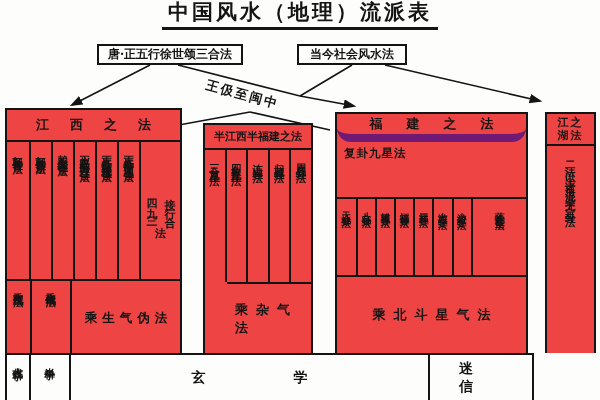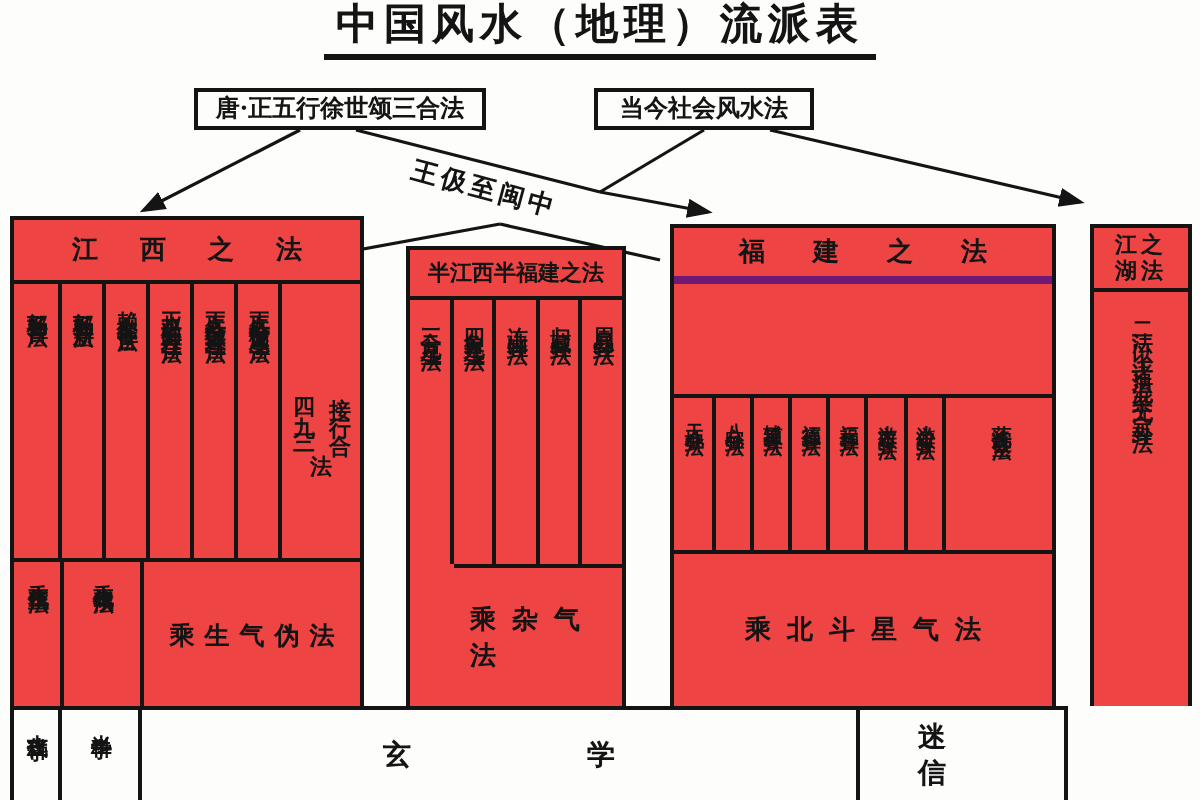--- a/index.html
+++ b/index.html
@@ -61,22 +61,22 @@
   .mixed{left:203px;top:123px;width:110px;height:230px;}
   .mx-header{height:25px;border-bottom:2px solid #141414;font-size:11px;letter-spacing:0;}
   .mx-cols{height:132px;}
   .mx-cols .col{flex:1 1 0;}
   .mx-cols .vtext{font-size:10.5px;letter-spacing:3px;}
   .mx-qi{flex:1 1 auto;border-top:2px solid #141414;display:flex;align-items:center;
          justify-content:center;font-size:13px;font-weight:bold;letter-spacing:8px;padding-left:8px;margin-left:22px;}
 
   
   .fujian{left:335px;top:112px;width:193px;height:241px;}
-  .fj-header{height:28px;border-bottom:4px solid #701a75;font-size:13px;
-             letter-spacing:24px;padding-left:24px;}
+  .fj-header{height:28px;border-bottom:8px solid #701a75;font-size:13px;
+             letter-spacing:24px;padding-left:24px;border-radius:14px;}
   .fj-sub{height:57px;display:flex;border-bottom:2px solid #141414;box-sizing:border-box;}
   .fj-sub-single{flex:0 0 148px;display:flex;align-items:center;justify-content:center;
                  font-size:12.5px;font-weight:bold;letter-spacing:9px;padding-left:9px;
                  border-right:2px solid #141414;box-sizing:border-box;}
   .fj-sub-double{flex:1 1 auto;font-size:11.5px;font-weight:bold;line-height:1.25;
                  padding:4px 0 0 7px;letter-spacing:1px;}
   .fj-cols{height:76px;}
   .fj-cols .col{flex:0 0 19.1px;}
   .fj-cols .col.fugua{flex:1 1 auto;}
   .fj-cols .vtext{font-size:9.5px;letter-spacing:2px;}
@@ -191,20 +191,21 @@
       <div class="col">
           <span class="vtext">周易卦法</span>
         </div>
     </div>
     <div class="mx-qi">乘杂气法</div>
   </div>
 
   <div class="block fujian">
     <div class="hcell fj-header">福建之法</div>
     <div class="fj-sub">
+      <div class="fj-sub-double">复卦九星法</div>
     </div>
     <div class="cols fj-cols">
       <div class="col">
           <span class="vtext">天地卦法</span>
         </div>
       <div class="col">
           <span class="vtext">八宅卦法</span>
         </div>
       <div class="col">
           <span class="vtext">辅星卦法</span>

